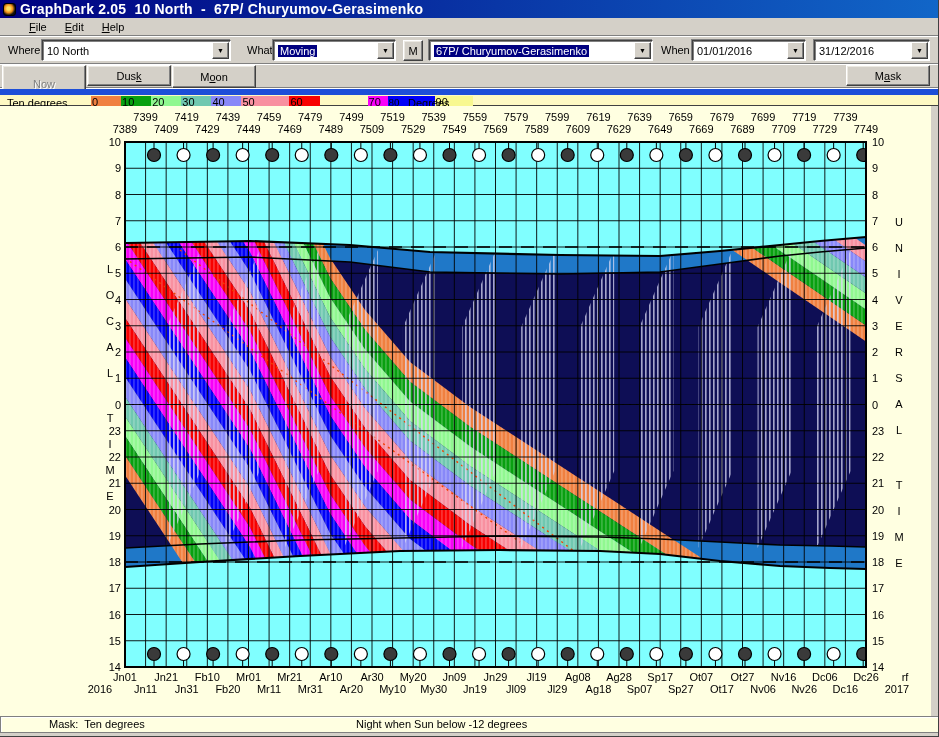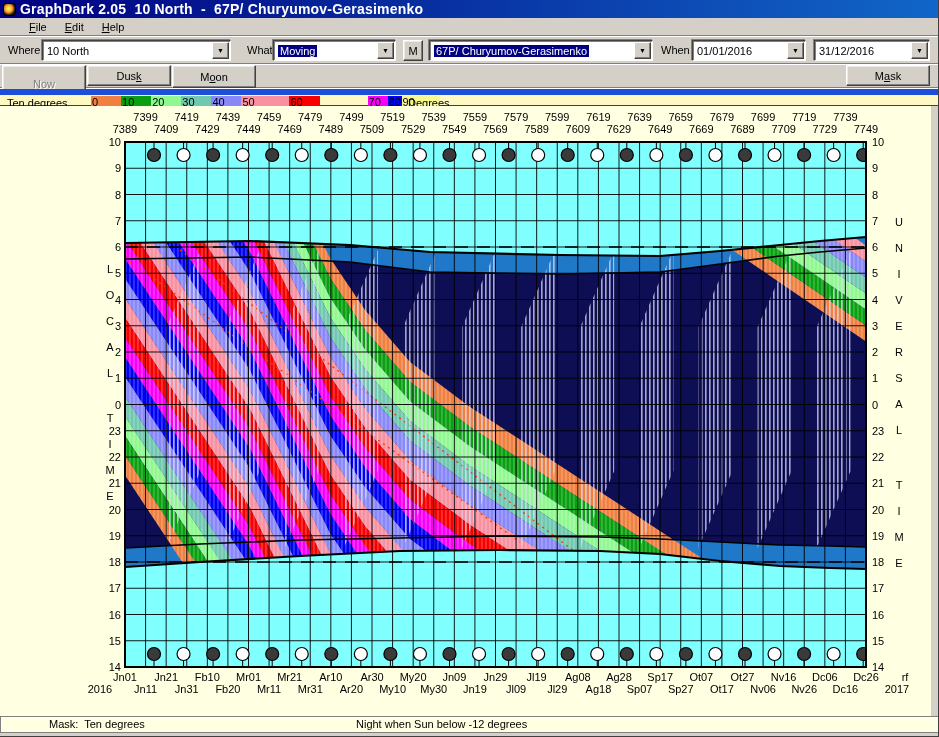--- a/index.html
+++ b/index.html
@@ -136,21 +136,21 @@
         </div>
         <div class="lseg" style="width: 30.1px; background: rgb(248, 144, 160); padding-left: 48px;">
           <span class="ltick" style="left: 1px;">50</span>
         </div>
         <div class="lseg" style="width: 30.1px; background: rgb(248, 0, 0);">
           <span class="ltick" style="left: 1px;">60</span>
         </div>
         <div class="lseg" style="width: 20px; background: rgb(248, 0, 248); margin-left: 48px;">
           <span class="ltick" style="left: 1px;">70</span>
         </div>
-        <div class="lseg" style="width: 14px; background: rgb(0, 0, 248);">
+        <div class="lseg" style="width: 47px; background: rgb(0, 0, 248); font-family: Liberation Serif, serif;">
           <span class="ltick" style="left: 1px;">80</span>
         </div>
         <div class="lseg" style="width: 38px; background: rgb(248, 248, 144);">
           <span class="ltick" style="left: 1px;">90</span>
         </div>
       </div>
     <span id="legenddeg">Degrees</span>
   </div>
 
   <div id="chartarea">

